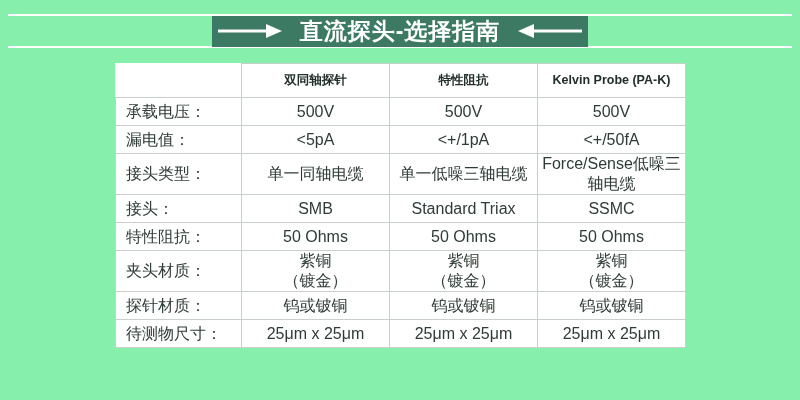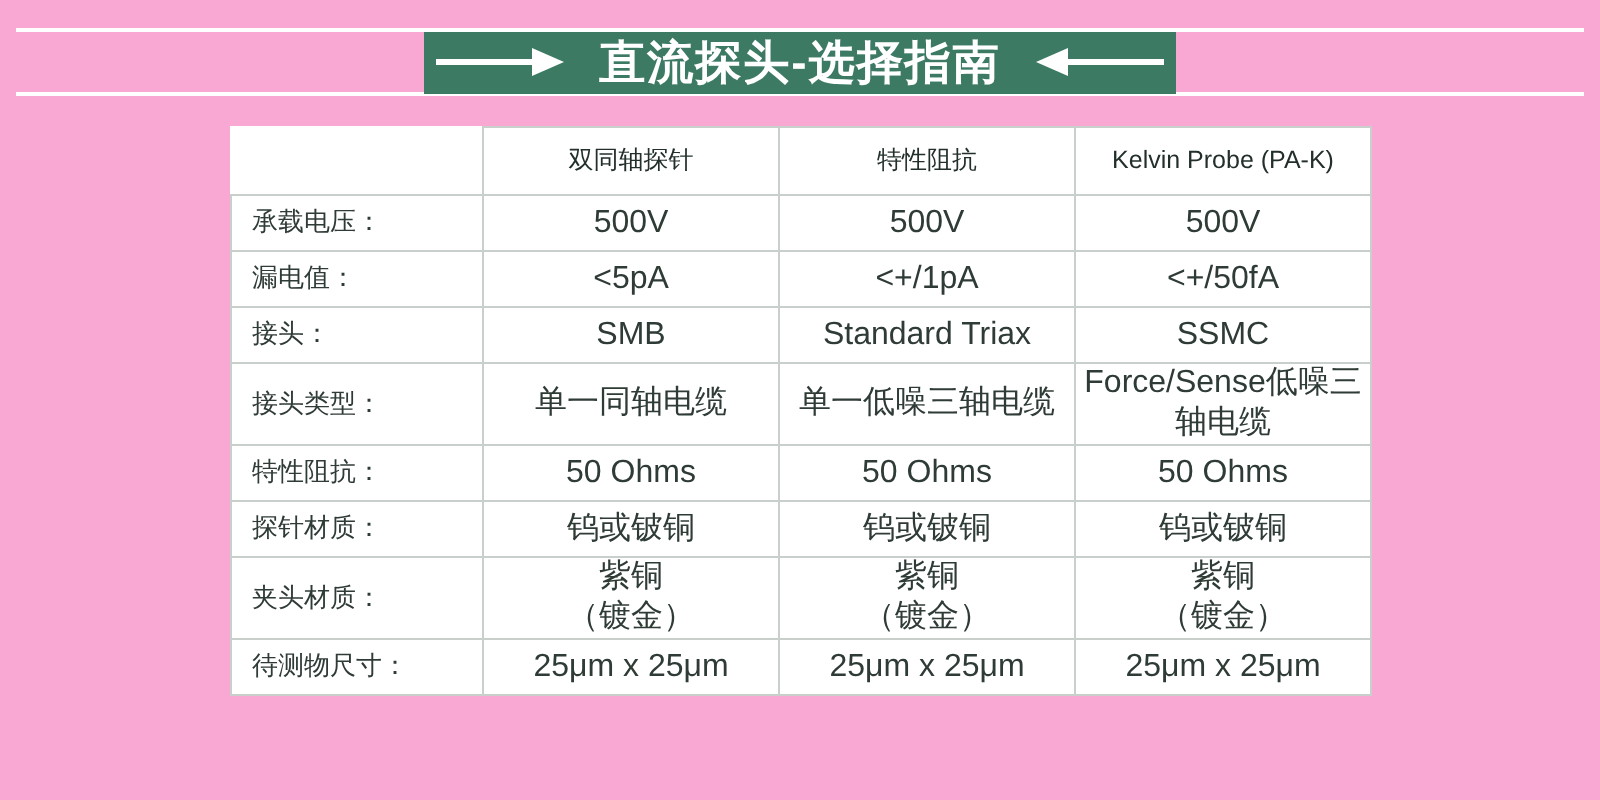--- a/index.html
+++ b/index.html
@@ -10,21 +10,21 @@
     width: 800px;
     height: 400px;
     background: #3d7a63;
     font-family: "Liberation Sans", sans-serif;
     overflow: hidden;
   }
   .page {
     position: relative;
     width: 800px;
     height: 400px;
-    background: #f9a8d4;
+    background: #86efac;
     box-sizing: border-box;
   }
   
   .header {
     position: relative;
     height: 62px;
     display: flex;
     align-items: center;
     justify-content: center;
   }
@@ -82,32 +82,32 @@
     vertical-align: middle;
     font-weight: normal;
   }
   table.spec col.c0 { width: 126px; }
   table.spec col.c1 { width: 148px; }
   table.spec col.c2 { width: 148px; }
   table.spec col.c3 { width: 148px; }
   table.spec thead th {
     height: 33px;
     font-size: 12.5px;
-    font-weight: normal;
+    font-weight: bold;
     color: #23302a;
     background: #ffffff;
   }
   table.spec thead th.blank {
     border-top-color: #ffffff;
     border-left-color: #ffffff;
   }
   table.spec tbody th.rowhead {
     text-align: left;
     padding-left: 10px;
-    font-size: 13px;
+    font-size: 16px;
     color: #2f3b35;
   }
   td.two-line {
     height: 38px;
     line-height: 1.35;
   }
   td .sub {
     display: block;
   }
 </style>
@@ -159,59 +159,59 @@
           <td>500V</td>
           <td>500V</td>
         </tr>
         <tr>
           <th class="rowhead">漏电值：</th>
           <td>&lt;5pA</td>
           <td>&lt;+/1pA</td>
           <td>&lt;+/50fA</td>
         </tr>
         <tr>
+          <th class="rowhead">接头类型：</th>
+          <td>单一同轴电缆</td>
+          <td>单一低噪三轴电缆</td>
+          <td>Force/Sense低噪三轴电缆</td>
+        </tr>
+        <tr>
           <th class="rowhead">接头：</th>
           <td>SMB</td>
           <td>Standard Triax</td>
           <td>SSMC</td>
         </tr>
         <tr>
-          <th class="rowhead">接头类型：</th>
-          <td>单一同轴电缆</td>
-          <td>单一低噪三轴电缆</td>
-          <td>Force/Sense低噪三轴电缆</td>
-        </tr>
-        <tr>
           <th class="rowhead">特性阻抗：</th>
           <td>50 Ohms</td>
           <td>50 Ohms</td>
           <td>50 Ohms</td>
-        </tr>
-        <tr>
-          <th class="rowhead">探针材质：</th>
-          <td>钨或铍铜</td>
-          <td>钨或铍铜</td>
-          <td>钨或铍铜</td>
         </tr>
         <tr>
           <th class="rowhead">夹头材质：</th>
           <td class="two-line">
             <span class="sub">紫铜</span>
             <span class="sub">（镀金）</span>
           </td>
           <td class="two-line">
             <span class="sub">紫铜</span>
             <span class="sub">（镀金）</span>
           </td>
           <td class="two-line">
             <span class="sub">紫铜</span>
             <span class="sub">（镀金）</span>
           </td>
         </tr>
         <tr>
+          <th class="rowhead">探针材质：</th>
+          <td>钨或铍铜</td>
+          <td>钨或铍铜</td>
+          <td>钨或铍铜</td>
+        </tr>
+        <tr>
           <th class="rowhead">待测物尺寸：</th>
           <td>25μm x 25μm</td>
           <td>25μm x 25μm</td>
           <td>25μm x 25μm</td>
         </tr>
       </tbody>
     </table>
   </div>
 
 </div>

